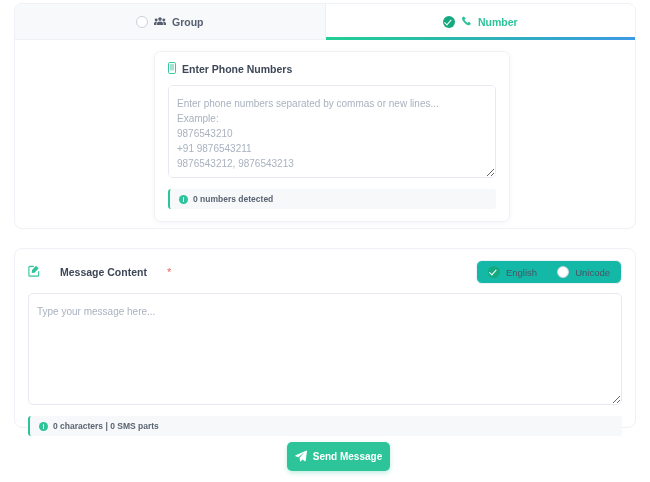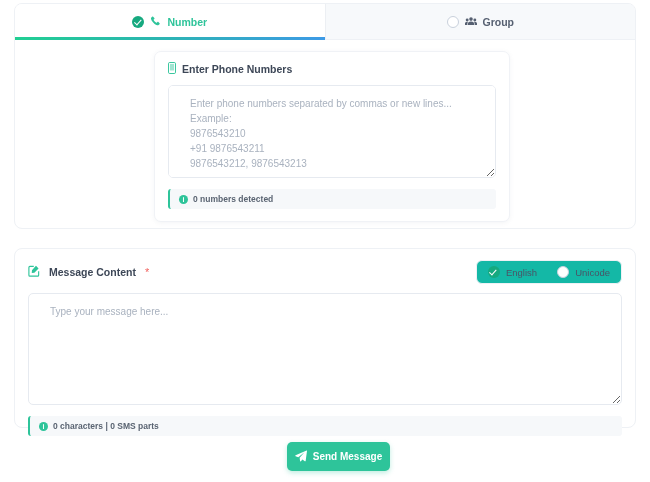--- a/index.html
+++ b/index.html
@@ -118,21 +118,21 @@
   .ta {
     width: 100%;
     box-sizing: border-box;
     border: 1px solid #e6eaf0;
     border-radius: 5px;
     background: #ffffff;
     font-family: "Liberation Sans", sans-serif;
     font-size: 10px;
     line-height: 15px;
     color: #3d4757;
-    padding: 10px 21px;
+    padding: 10px 8px;
     resize: vertical;
     outline: none;
   }
   .ta::placeholder { color: #a9b2bf; }
   #numbers-textarea { height: 93px; }
 
   .hint-bar {
     margin-top: 9px;
     background: #f6f8fa;
     border-left: 2.5px solid #2ec49a;
@@ -170,21 +170,21 @@
   }
   .msg-head {
     display: flex;
     align-items: center;
     justify-content: space-between;
     margin-bottom: 9px;
   }
   .msg-head-left {
     display: flex;
     align-items: center;
-    gap: 9px;
+    gap: 20px;
   }
   .msg-title {
     font-size: 10.5px;
     font-weight: 700;
     color: #3d4757;
   }
   .required-star {
     color: #f1635f;
     font-size: 11px;
     line-height: 1;
@@ -230,46 +230,46 @@
     cursor: pointer;
     box-shadow: 0 2px 5px rgba(46,196,154,0.30);
   }
 </style>
 </head>
 <body>
 
 <div class="card" id="tabs-card">
 
   <div class="tabs-strip">
-
-    <div class="tab active">
-      <span class="radio-dot checked"></span>
-      <span class="tab-ico">
-        <svg width="11" height="11" viewBox="0 0 16 16">
-            <path fill="#2ec49a" d="M3.2 1.2c.4-.4 1-.4 1.4 0l1.7 1.7c.4.4.4 1 0 1.4l-.9.9c-.2.2-.2.4-.1.6.4.9 1.7 2.9 4 4 .2.1.5.1.6-.1l.9-.9c.4-.4 1-.4 1.4 0l1.7 1.7c.4.4.4 1 0 1.4l-1 1c-.7.7-1.7.9-2.6.6C8 12.6 5.3 10.8 3.4 8 2.2 6.2 1.4 4.6 1.4 3.6c0-.5.2-1 .5-1.3l1.3-1.1z"></path>
-          </svg>
-      </span>
-      <span class="tab-label">Number</span>
-    </div>
 
     <div class="tab">
       <span class="radio-dot"></span>
       <span class="tab-ico">
         <svg width="12" height="11" viewBox="0 0 20 16">
             <circle cx="10" cy="4" r="3" fill="#566071"></circle>
             <circle cx="3.6" cy="5.4" r="2.4" fill="#566071"></circle>
             <circle cx="16.4" cy="5.4" r="2.4" fill="#566071"></circle>
             <path fill="#566071" d="M10 8c-3 0-5 1.6-5 3.4V14h10v-2.6C15 9.6 13 8 10 8z"></path>
             <path fill="#566071" d="M3.6 8.6c-2 0-3.6 1.2-3.6 2.6V14h4v-2.8c0-.9.3-1.8.9-2.5-.4-.1-.8-.1-1.3-.1z"></path>
             <path fill="#566071" d="M16.4 8.6c-.5 0-.9 0-1.3.1.6.7.9 1.6.9 2.5V14h4v-2.8c0-1.4-1.6-2.6-3.6-2.6z"></path>
           </svg>
       </span>
       <span class="tab-label">Group</span>
     </div>
 
+    <div class="tab active">
+      <span class="radio-dot checked"></span>
+      <span class="tab-ico">
+        <svg width="11" height="11" viewBox="0 0 16 16">
+            <path fill="#2ec49a" d="M3.2 1.2c.4-.4 1-.4 1.4 0l1.7 1.7c.4.4.4 1 0 1.4l-.9.9c-.2.2-.2.4-.1.6.4.9 1.7 2.9 4 4 .2.1.5.1.6-.1l.9-.9c.4-.4 1-.4 1.4 0l1.7 1.7c.4.4.4 1 0 1.4l-1 1c-.7.7-1.7.9-2.6.6C8 12.6 5.3 10.8 3.4 8 2.2 6.2 1.4 4.6 1.4 3.6c0-.5.2-1 .5-1.3l1.3-1.1z"></path>
+          </svg>
+      </span>
+      <span class="tab-label">Number</span>
+    </div>
+
 
   </div>
 
   <div id="number-panel">
 
     <div class="panel-head">
       <span>
         <svg width="8" height="12" viewBox="0 0 10 15">
             <rect x="0.6" y="0.6" width="8.8" height="13.8" rx="1.6" fill="none" stroke="#2ec49a" stroke-width="1.2"></rect>
             <rect x="2.4" y="2.4" width="5.2" height="8.2" fill="#2ec49a" opacity="0.45"></rect>

